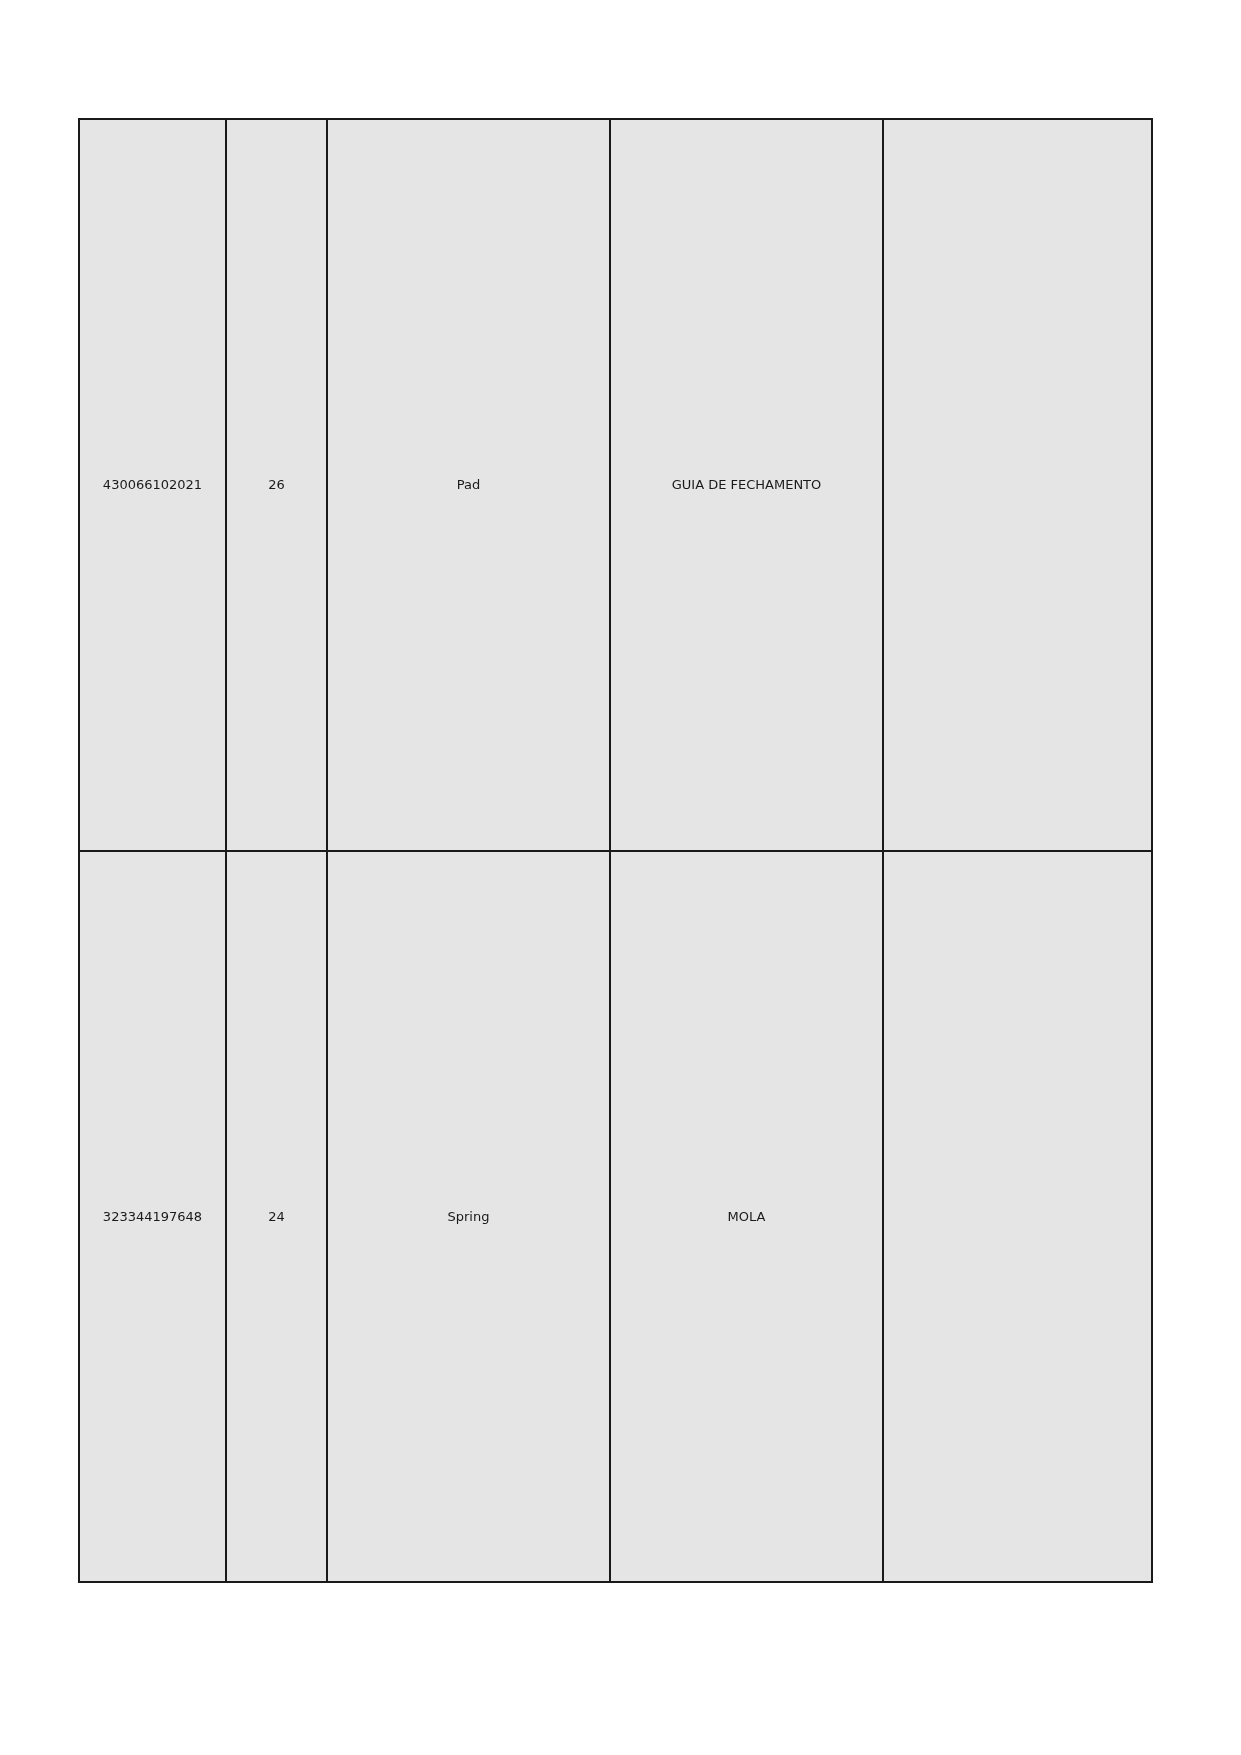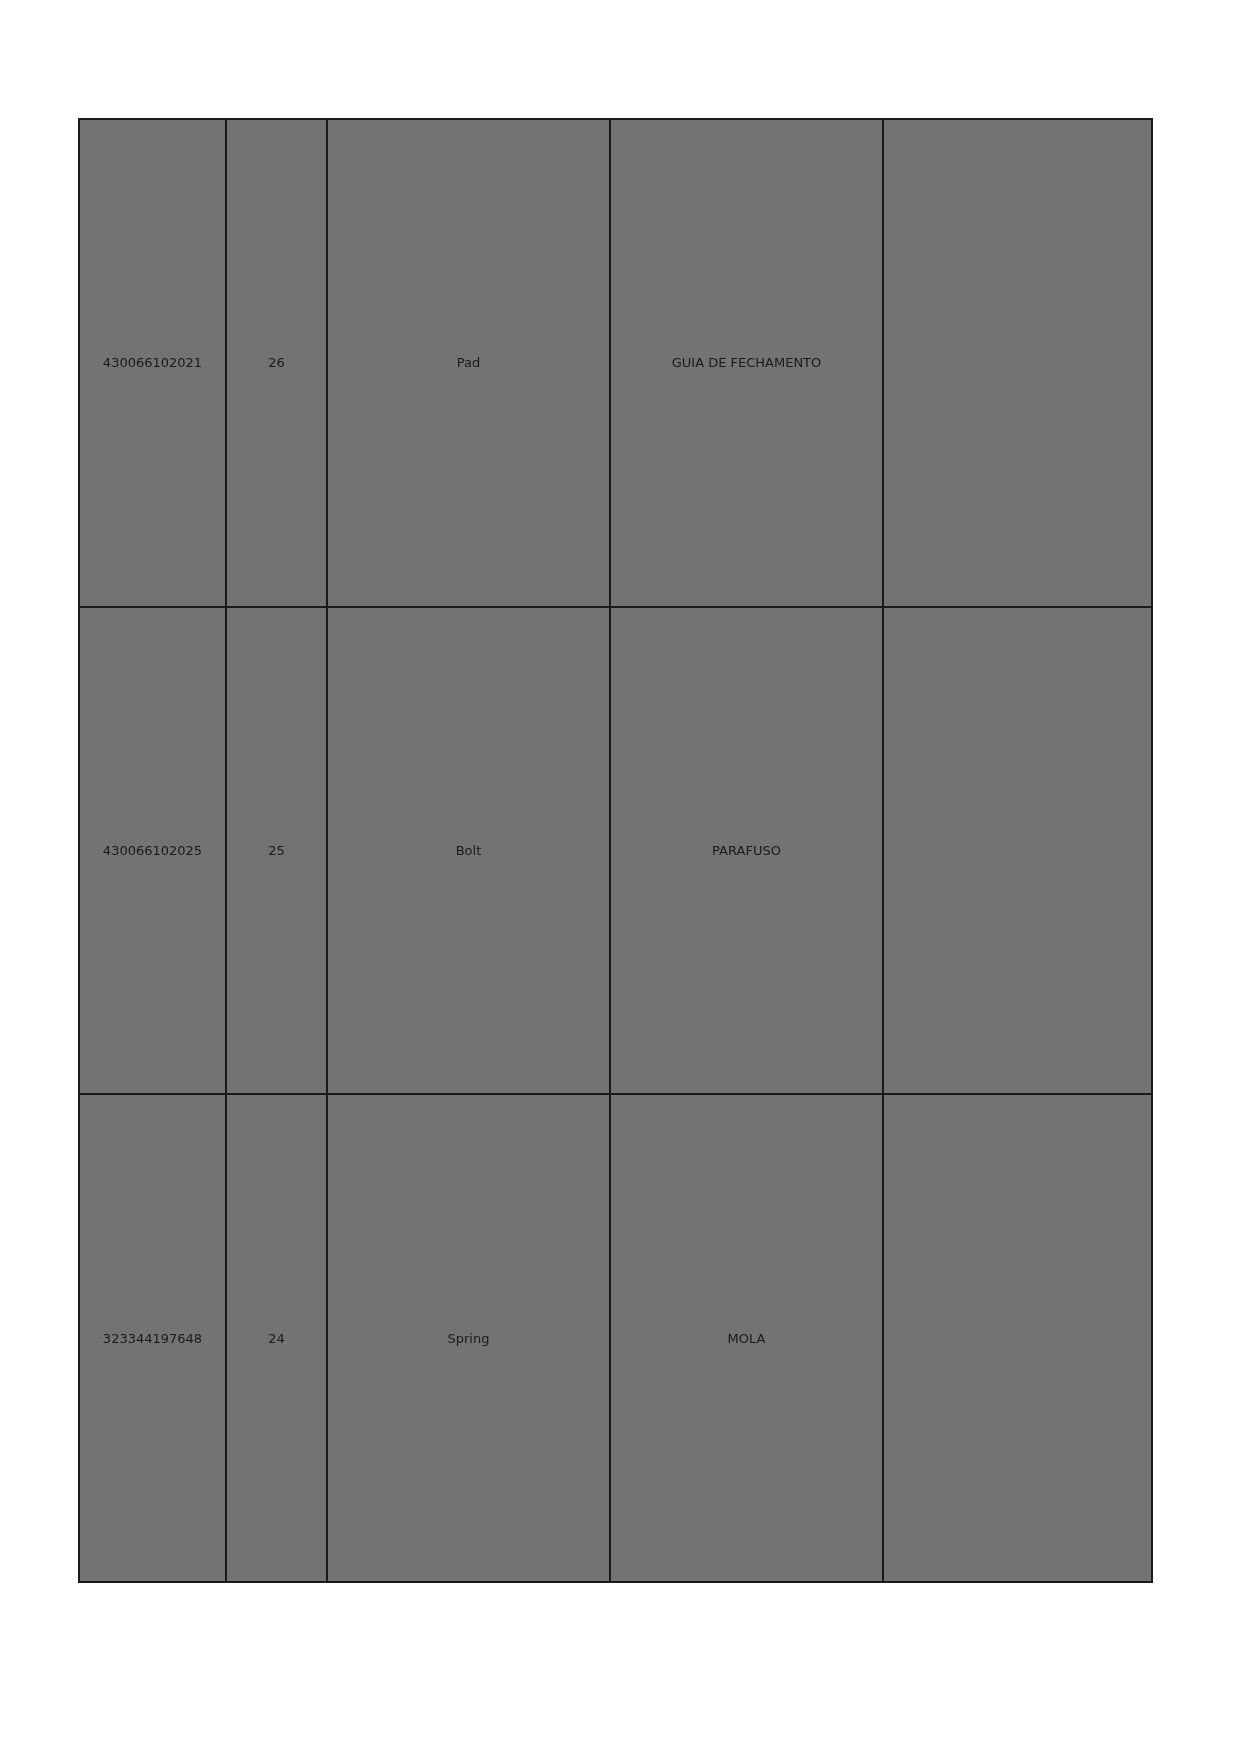--- a/index.html
+++ b/index.html
@@ -25,21 +25,21 @@
     table-layout: fixed;
   }
   table.parts-table td {
     border: 2px solid #1a1a1a;
     text-align: center;
     vertical-align: middle;
     font-size: 13px;
     color: #1a1a1a;
     padding: 0 6px;
     overflow: hidden;
-    background: #737373;
+    background: #e5e5e5;
   }
   table.parts-table tr {
     height: 209px;
   }
   col.c-part   { width: 147px; }
   col.c-item   { width: 101px; }
   col.c-descen { width: 283px; }
   col.c-descpt { width: 273px; }
   col.c-notes  { width: 269px; }
 </style>
@@ -57,27 +57,20 @@
     </colgroup>
     <tbody>
       <tr>
         <td>430066102021</td>
         <td>26</td>
         <td>Pad</td>
         <td>GUIA DE FECHAMENTO</td>
         <td></td>
       </tr>
       <tr>
-        <td>430066102025</td>
-        <td>25</td>
-        <td>Bolt</td>
-        <td>PARAFUSO</td>
-        <td></td>
-      </tr>
-      <tr>
         <td>323344197648</td>
         <td>24</td>
         <td>Spring</td>
         <td>MOLA</td>
         <td></td>
       </tr>
     </tbody>
   </table>
 </div>
 

